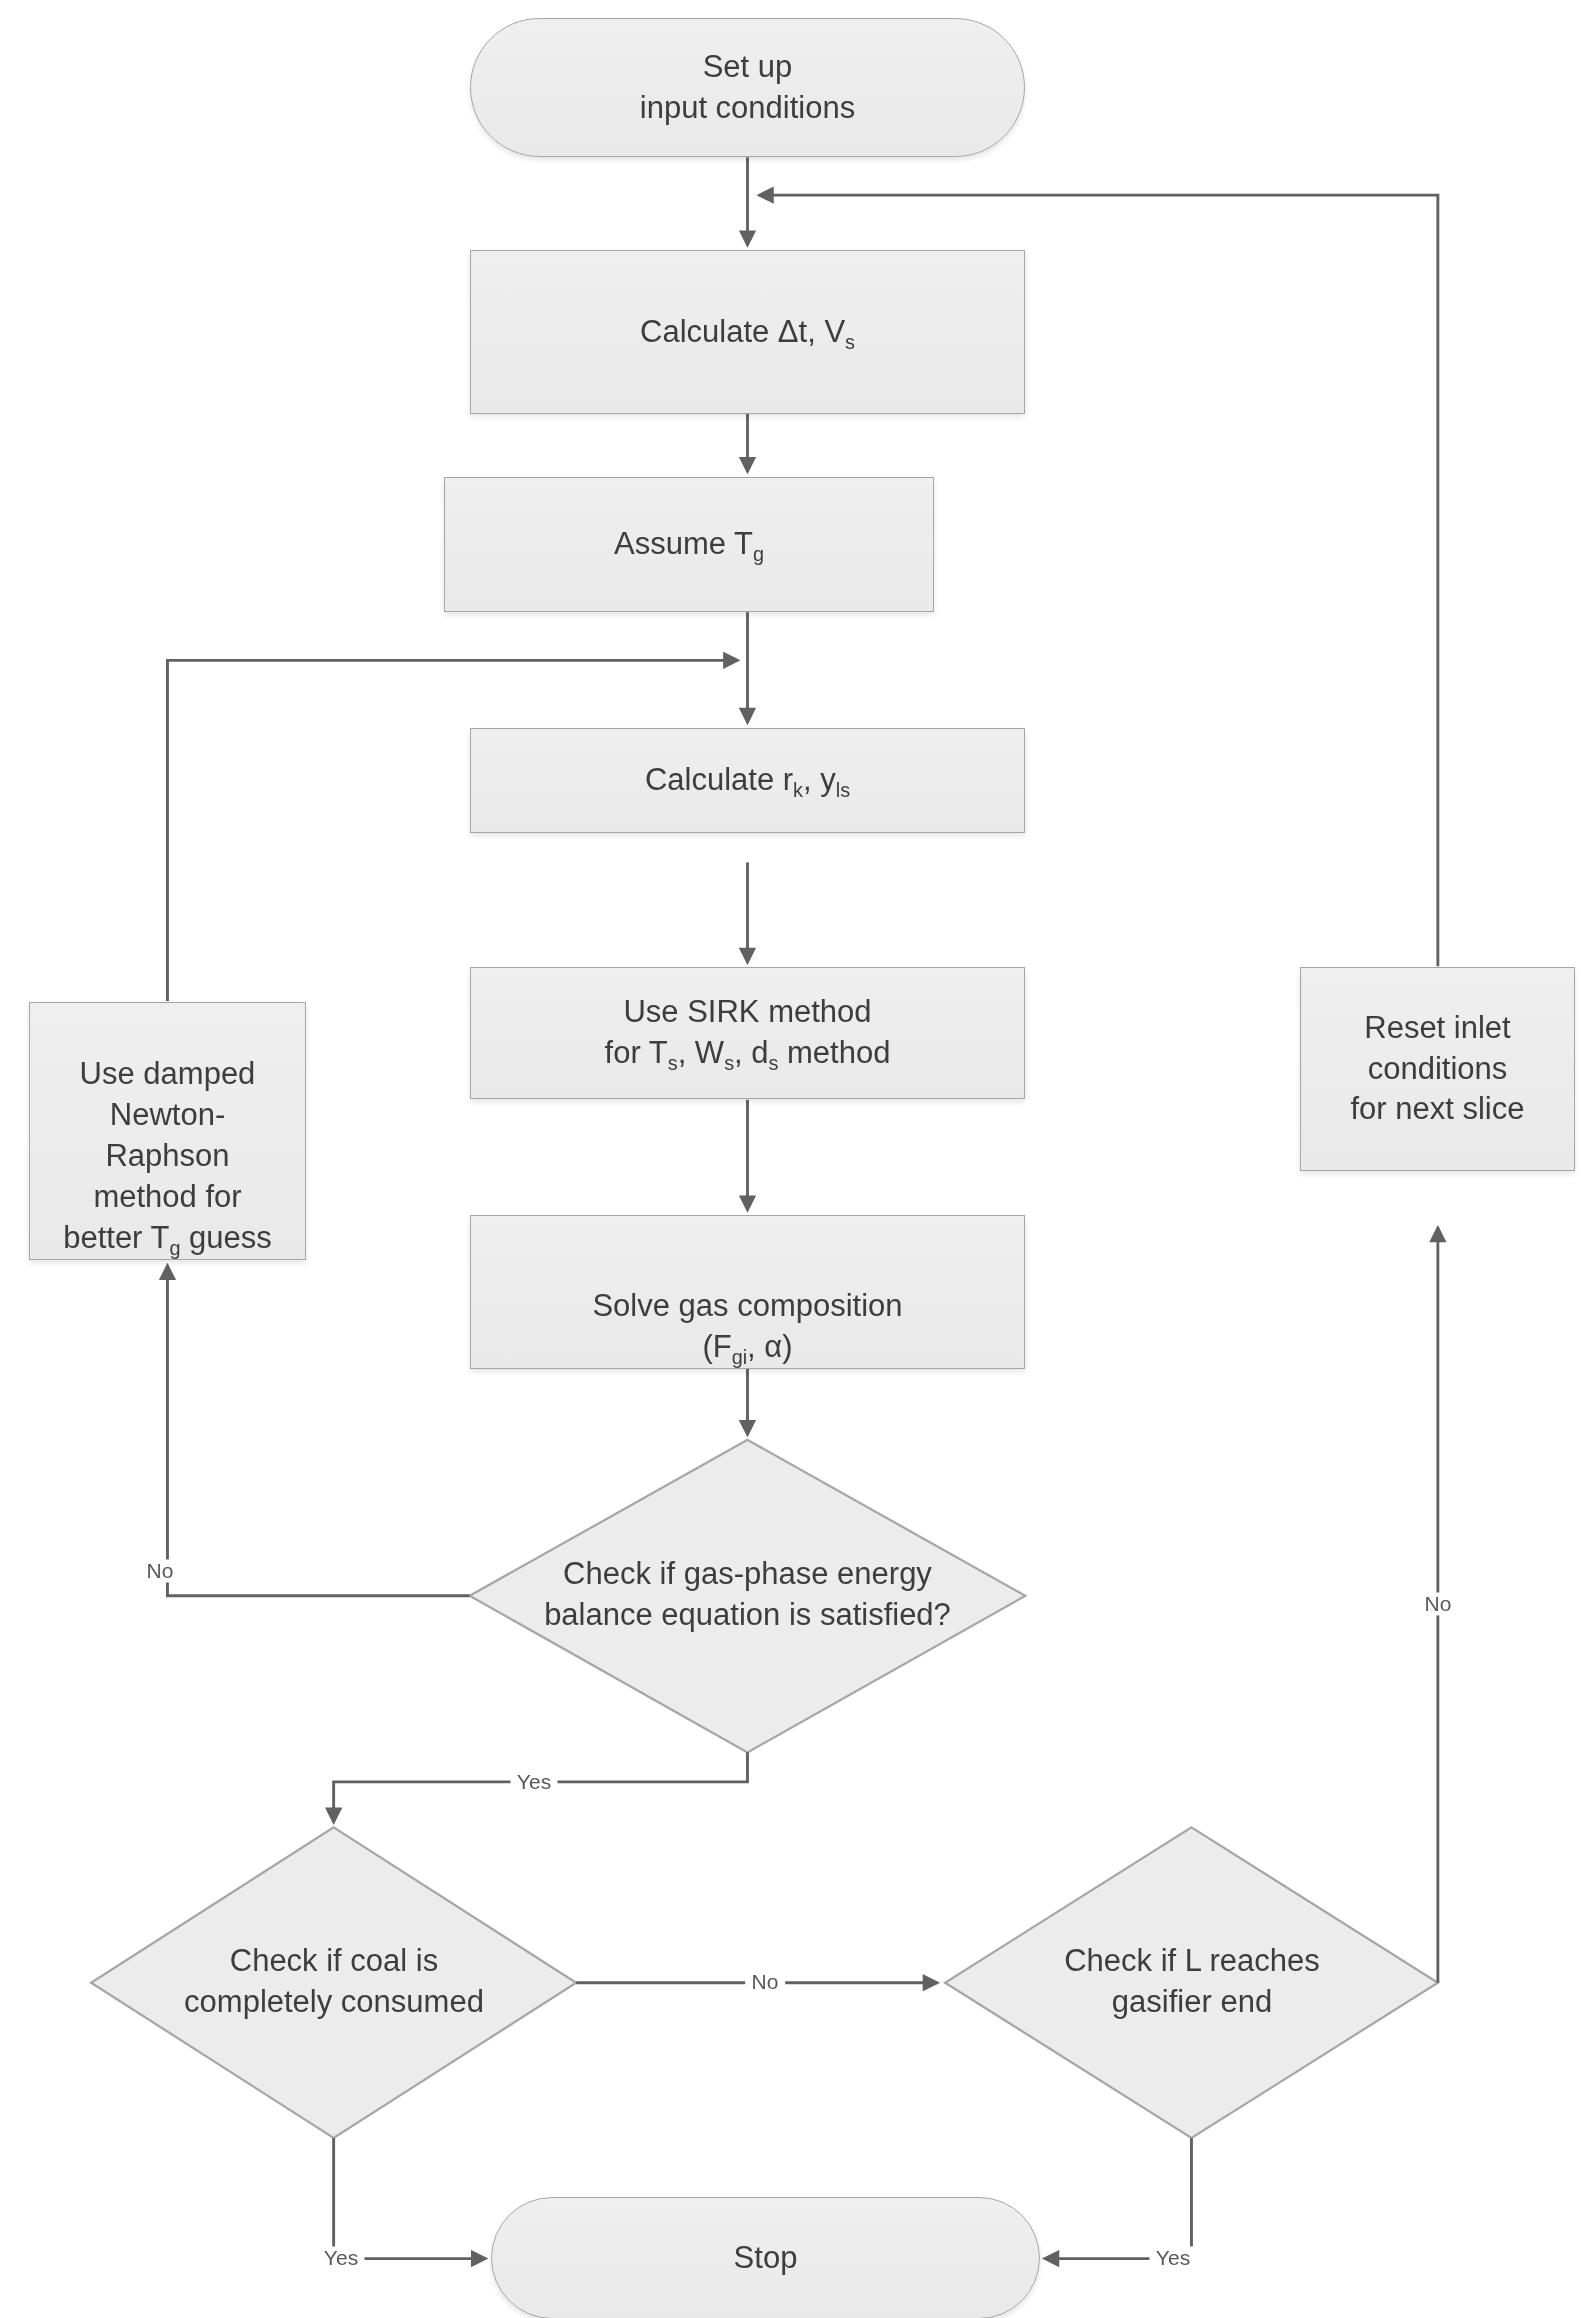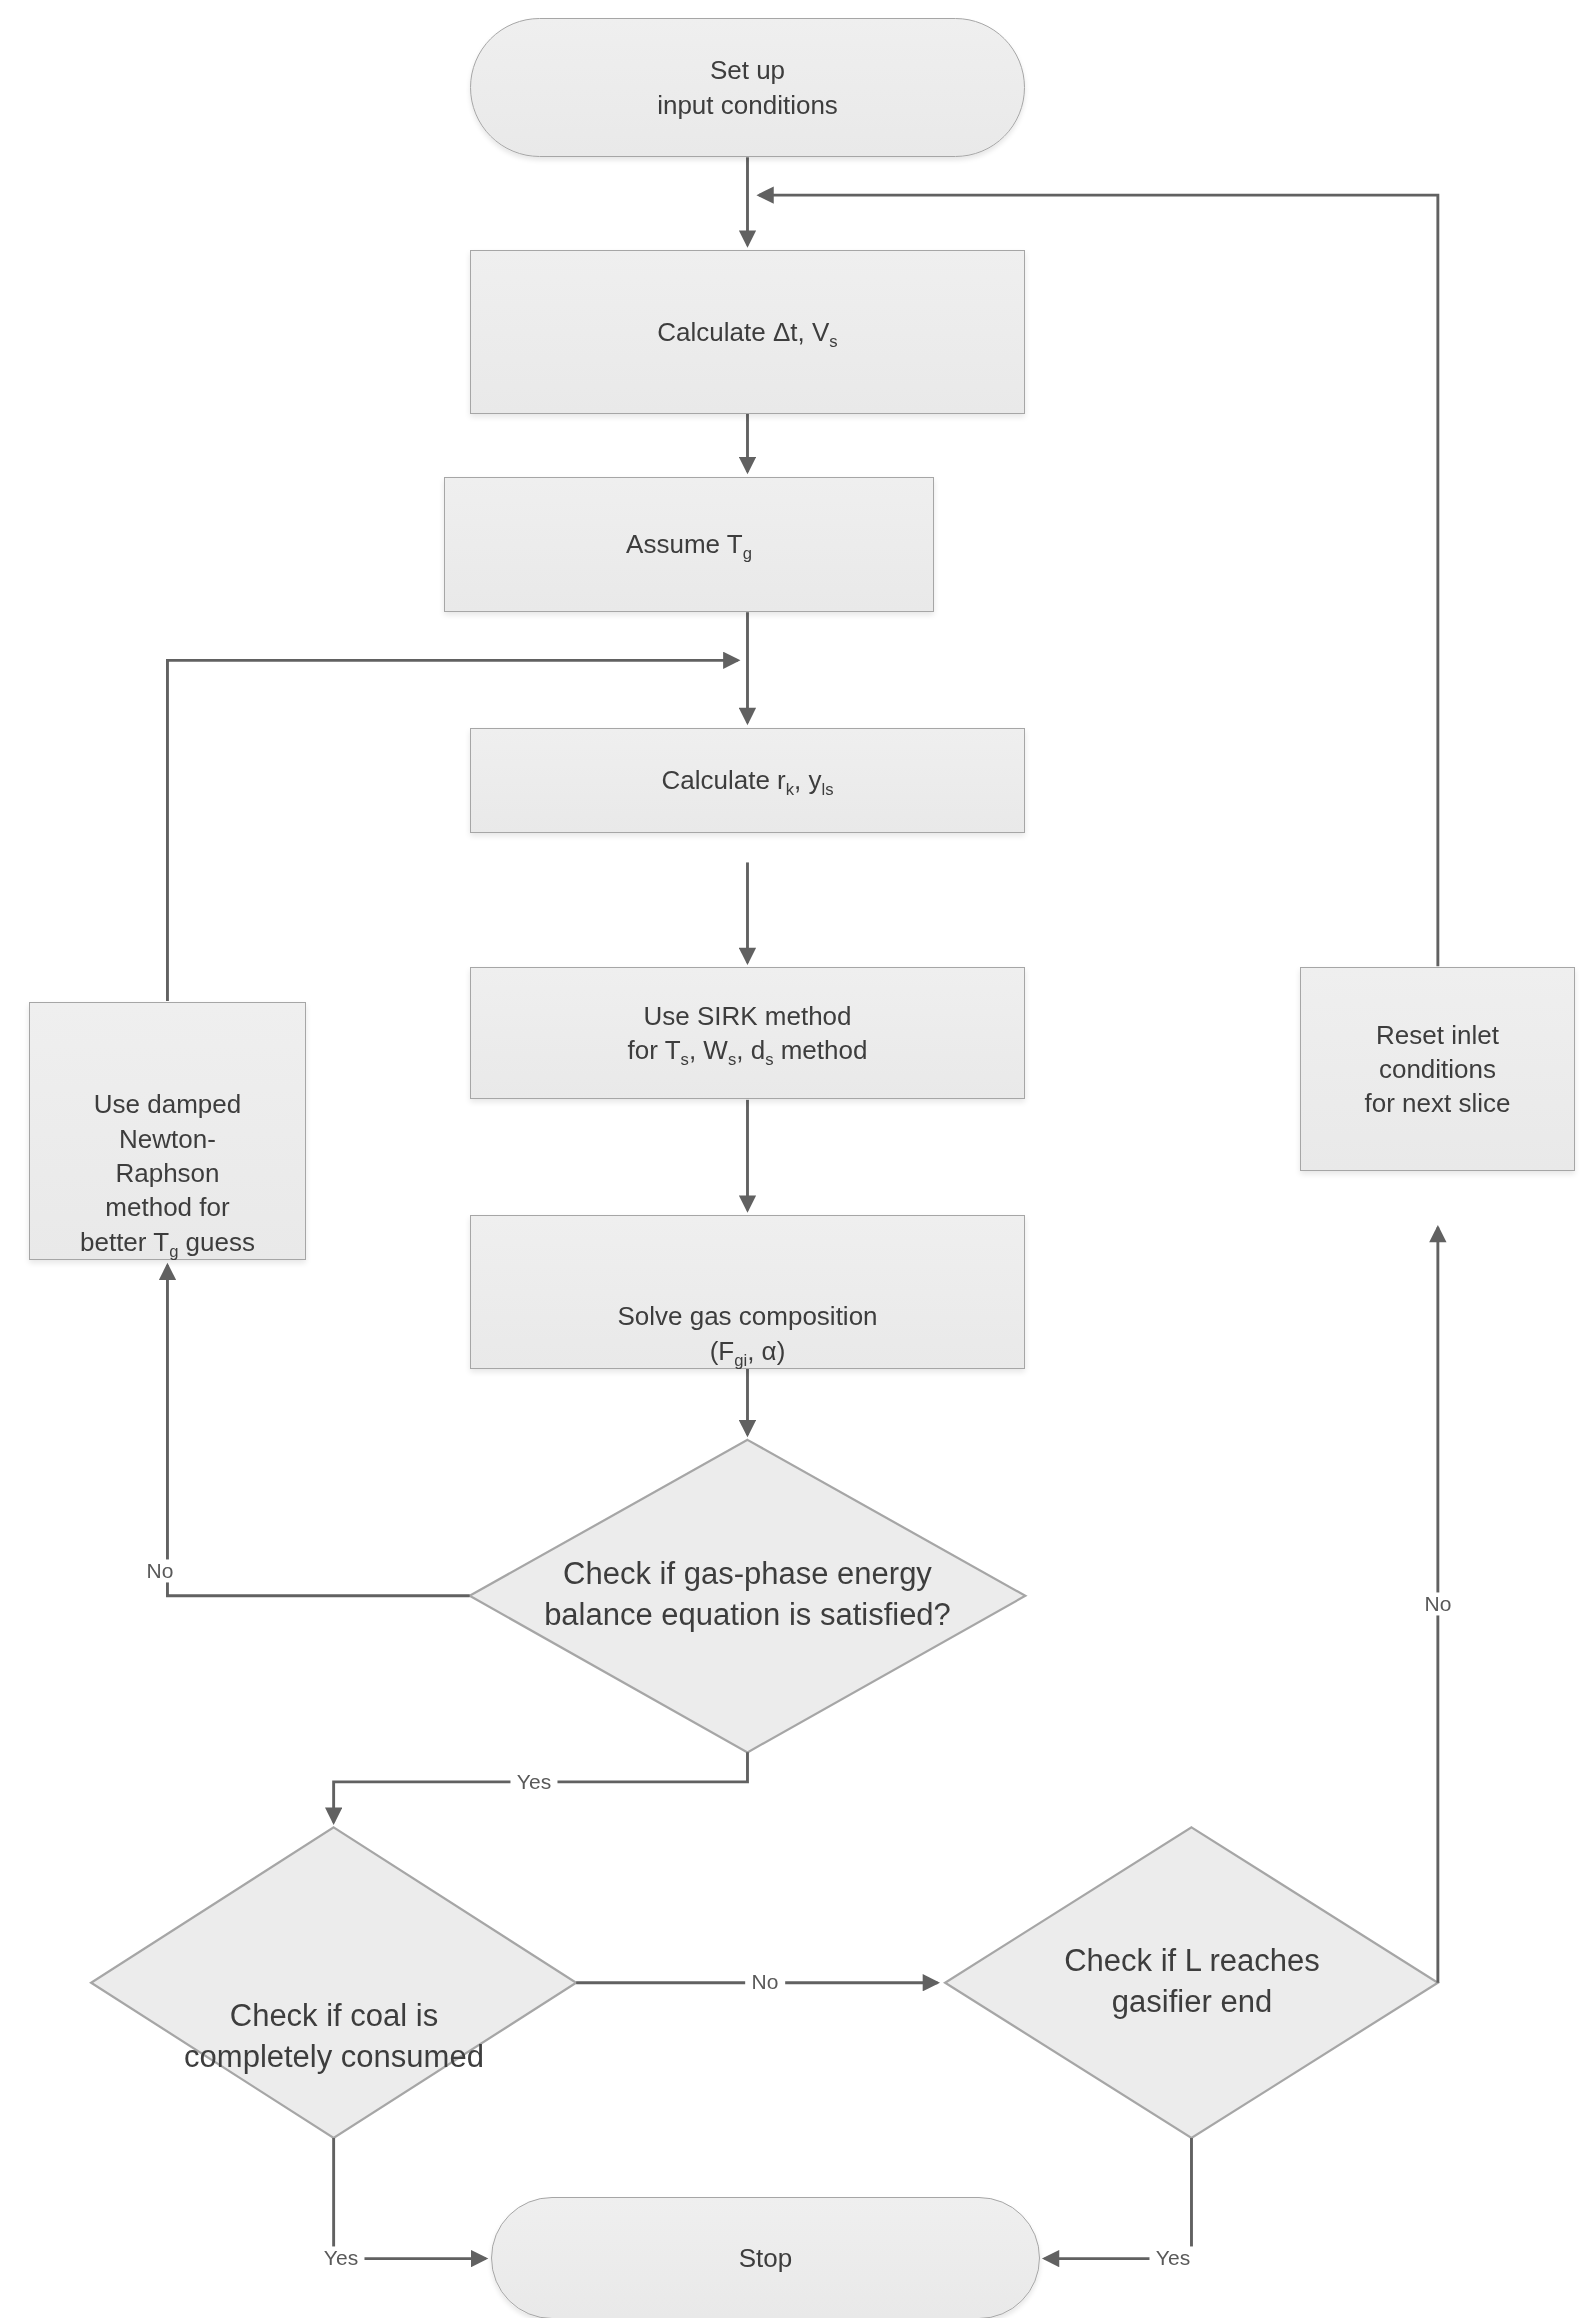--- a/index.html
+++ b/index.html
@@ -28,21 +28,21 @@
   }
   #arrowhead path{fill:var(--connector);}
   .node{
     position:absolute;
     box-sizing:border-box;
     background:linear-gradient(180deg,#efefef 0%, #e9e9e9 100%);
     border:1.9px solid var(--node-border);
     box-shadow:0 3.2px 5.8px rgba(0,0,0,0.10);
     display:flex;align-items:center;justify-content:center;
     text-align:center;
-    font-size:26px;line-height:1.32;
+    font-size:31px;line-height:1.32;
     color:var(--node-text);
   }
   .terminator{border-radius:641px;}
   .diamond-label{
     position:absolute;
     display:flex;align-items:center;justify-content:center;
     text-align:center;
     font-size:31px;line-height:1.32;
     color:var(--node-text);
     pointer-events:none;
@@ -123,21 +123,21 @@
     </div>
 
   <div class="node terminator" style="left:491px;top:2197px;width:549px;height:122px;">
       <div><span>Stop</span></div>
     </div>
 
   <div class="diamond-label" style="left:459px;top:1499px;width:577px;height:192px;">
       <div><span>Check if gas-phase energy</span><br><span>balance equation is satisfied?</span></div>
     </div>
 
-  <div class="diamond-label" style="left:90px;top:1886px;width:488px;height:192px;align-items:flex-end;">
+  <div class="diamond-label" style="left:90px;top:1886px;width:488px;height:192px;">
       <div><span>Check if coal is</span><br><span>completely consumed</span></div>
     </div>
 
   <div class="diamond-label" style="left:948px;top:1886px;width:488px;height:192px;">
       <div><span>Check if L reaches</span><br><span>gasifier end</span></div>
     </div>
 
   <div class="edge-label" style="left:160px;top:1571px;">No</div>
 
   <div class="edge-label" style="left:534px;top:1782px;">Yes</div>

